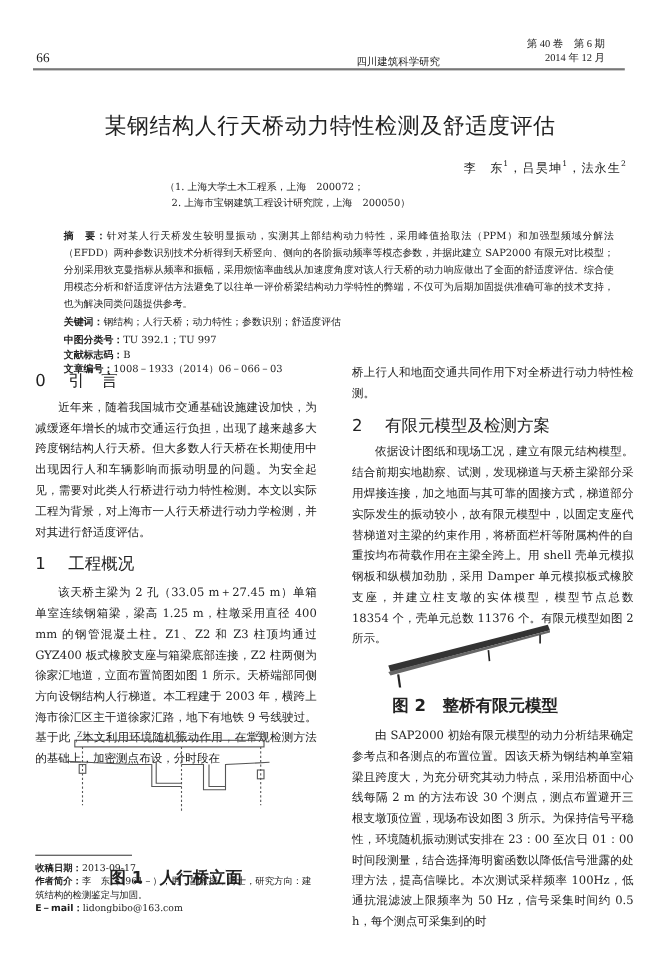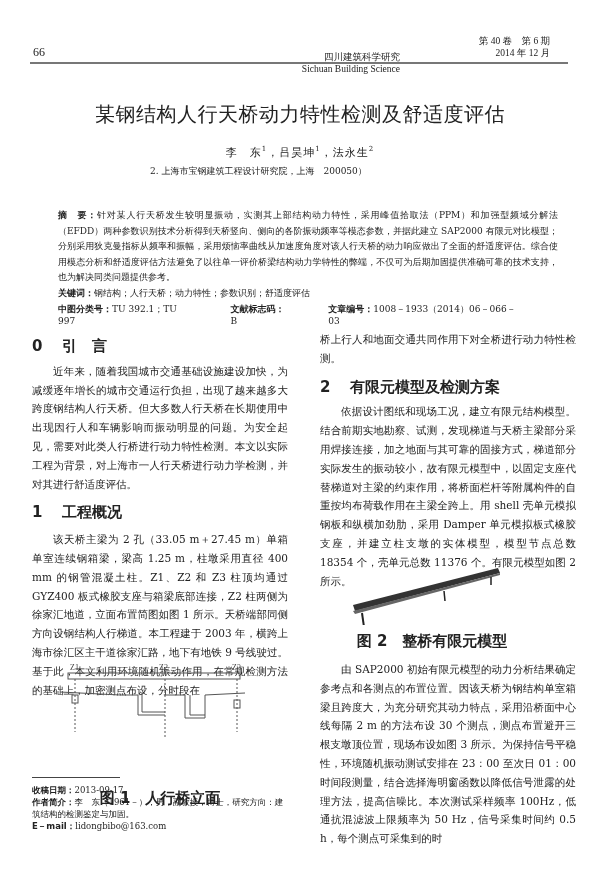--- a/index.html
+++ b/index.html
@@ -5,57 +5,57 @@
   html, body { margin: 0; padding: 0; background: #fff; }
   body { width: 600px; height: 869px; position: relative; overflow: hidden;
          font-family: "DejaVu Serif", "Liberation Serif", serif; color: #222; }
   .abs { position: absolute; }
   .hdr-page { left: 33px; top: 45px; font-size: 12px; font-family: "Liberation Serif", serif; }
   .hdr-center { left: 200px; width: 200px; top: 35px; text-align: right; font-size: 9.5px; line-height: 12px; font-family: "Liberation Serif", serif; margin-top: 16px; }
   .hdr-right { left: 430px; width: 120px; top: 35px; text-align: right; font-size: 9.5px; line-height: 12px; font-family: "Liberation Serif", serif; }
   .hdr-rule { left: 30px; top: 62px; width: 538px; height: 2px; background: #777; }
   .title { left: 30px; width: 540px; top: 101px; text-align: center; font-size: 20px; font-weight: normal;
            font-family: "DejaVu Sans", sans-serif; letter-spacing: 0.5px; }
-  .authors { left: 30px; width: 540px; top: 145px; text-align: center; font-size: 11px; letter-spacing: 1px; }
+  .authors { left: 30px; width: 540px; top: 145px; text-align: right; font-size: 11px; letter-spacing: 1px; }
   .authors sup { font-size: 7px; }
   .affil { left: 150px; width: 330px; top: 164px; font-size: 9px; line-height: 14px; }
   .affil div:nth-child(2) { padding-left: 6px; }
   .abstract { left: 58px; width: 500px; top: 208px; font-size: 9px; line-height: 15.5px; text-align: justify; }
   .bold { font-weight: bold; font-family: "DejaVu Sans", sans-serif; }
-  .meta-row { left: 58px; width: 500px; top: 303px; font-size: 9px; display: flex; }
+  .meta-row { left: 58px; width: 500px; top: 303px; font-size: 9px; display: flex; flex-direction: column; }
   .meta-row span { margin-right: 40px; }
   .col { font-size: 10.5px; line-height: 18.8px; text-align: justify; }
   .col-left { left: 32px; width: 256px; }
   .col-right { left: 320px; width: 256px; }
-  .h1 { font-family: "DejaVu Sans", sans-serif; font-size: 15px; font-weight: bold; }
+  .h1 { font-family: "DejaVu Sans", sans-serif; font-size: 15px; font-weight: normal; }
   .h1 .num { display: inline-block; width: 30px; }
   .indent { text-indent: 2em; }
   .fig-cap { font-family: "DejaVu Sans", sans-serif; font-size: 15px; font-weight: bold; text-align: center; }
   .fn-rule { left: 32px; top: 777px; width: 88px; height: 1px; background: #444; }
   .footnote { left: 32px; width: 256px; top: 784px; font-size: 8.5px; line-height: 12px; }
 </style>
 </head>
 <body>
 
 <div class="abs hdr-page">66</div>
 <div class="abs hdr-center">
   <div>四川建筑科学研究</div>
-  <div>Sichuan Building Science</div>
 </div>
 <div class="abs hdr-right">
   <div>第 40 卷　第 6 期</div>
   <div>2014 年 12 月</div>
 </div>
 <div class="abs hdr-rule"></div>
 
 <div class="abs title">某钢结构人行天桥动力特性检测及舒适度评估</div>
 <div class="abs authors">
   <span>李　东</span><sup>1</sup>，<span>吕昊坤</span><sup>1</sup>，<span>法永生</span><sup>2</sup>
 </div>
 <div class="abs affil">
+  <div>（1. 上海大学土木工程系，上海　200072；</div>
   <div>2. 上海市宝钢建筑工程设计研究院，上海　200050）</div>
 </div>
 
 <div class="abs abstract">
   <span class="bold">摘　要：</span><span>针对某人行天桥发生较明显振动，实测其上部结构动力特性，采用峰值拾取法（PPM）和加强型频域分解法（EFDD）两种参数识别技术分析得到天桥竖向、侧向的各阶振动频率等模态参数，并据此建立 SAP2000 有限元对比模型；分别采用狄克曼指标从频率和振幅，采用烦恼率曲线从加速度角度对该人行天桥的动力响应做出了全面的舒适度评估。综合使用模态分析和舒适度评估方法避免了以往单一评价桥梁结构动力学特性的弊端，不仅可为后期加固提供准确可靠的技术支持，也为解决同类问题提供参考。</span>
   <div>
     <span class="bold">关键词：</span><span>钢结构；人行天桥；动力特性；参数识别；舒适度评估</span>
   </div>
 </div>
 <div class="abs meta-row">

